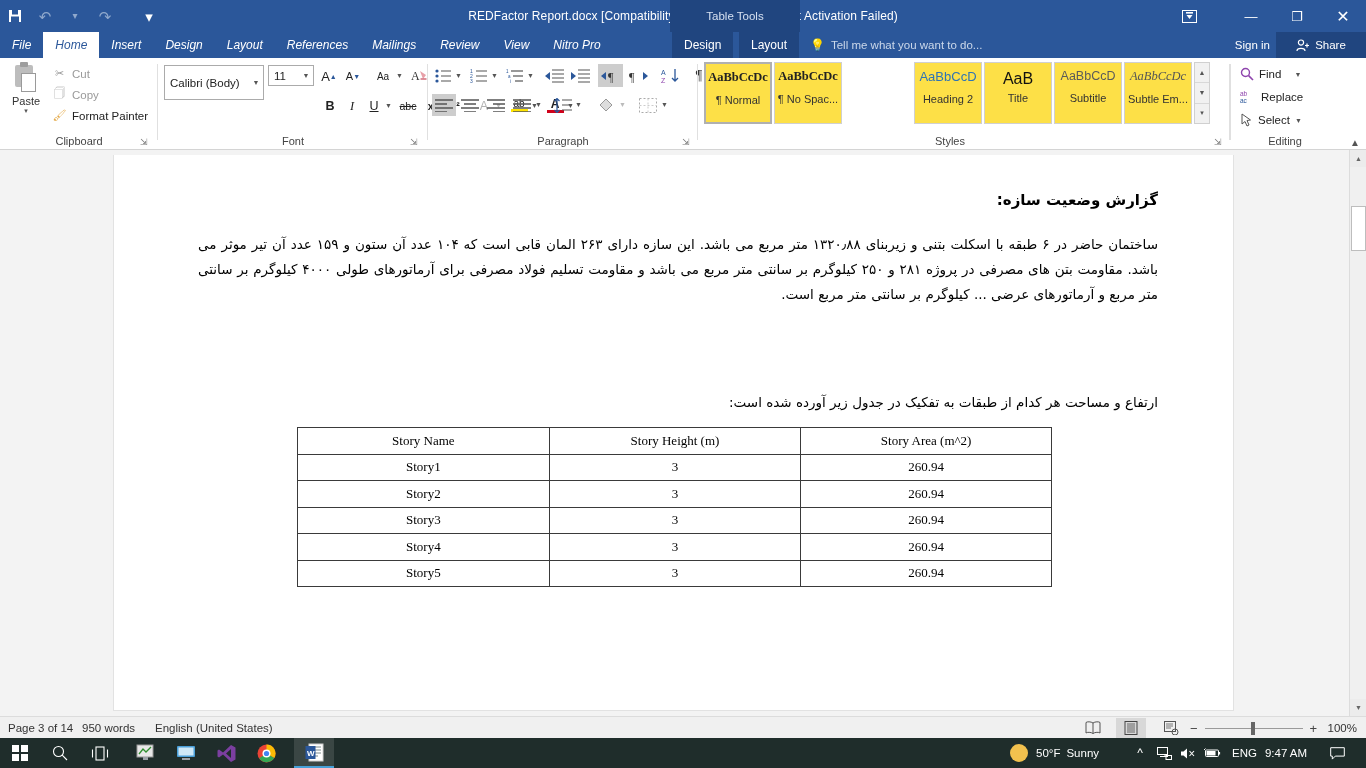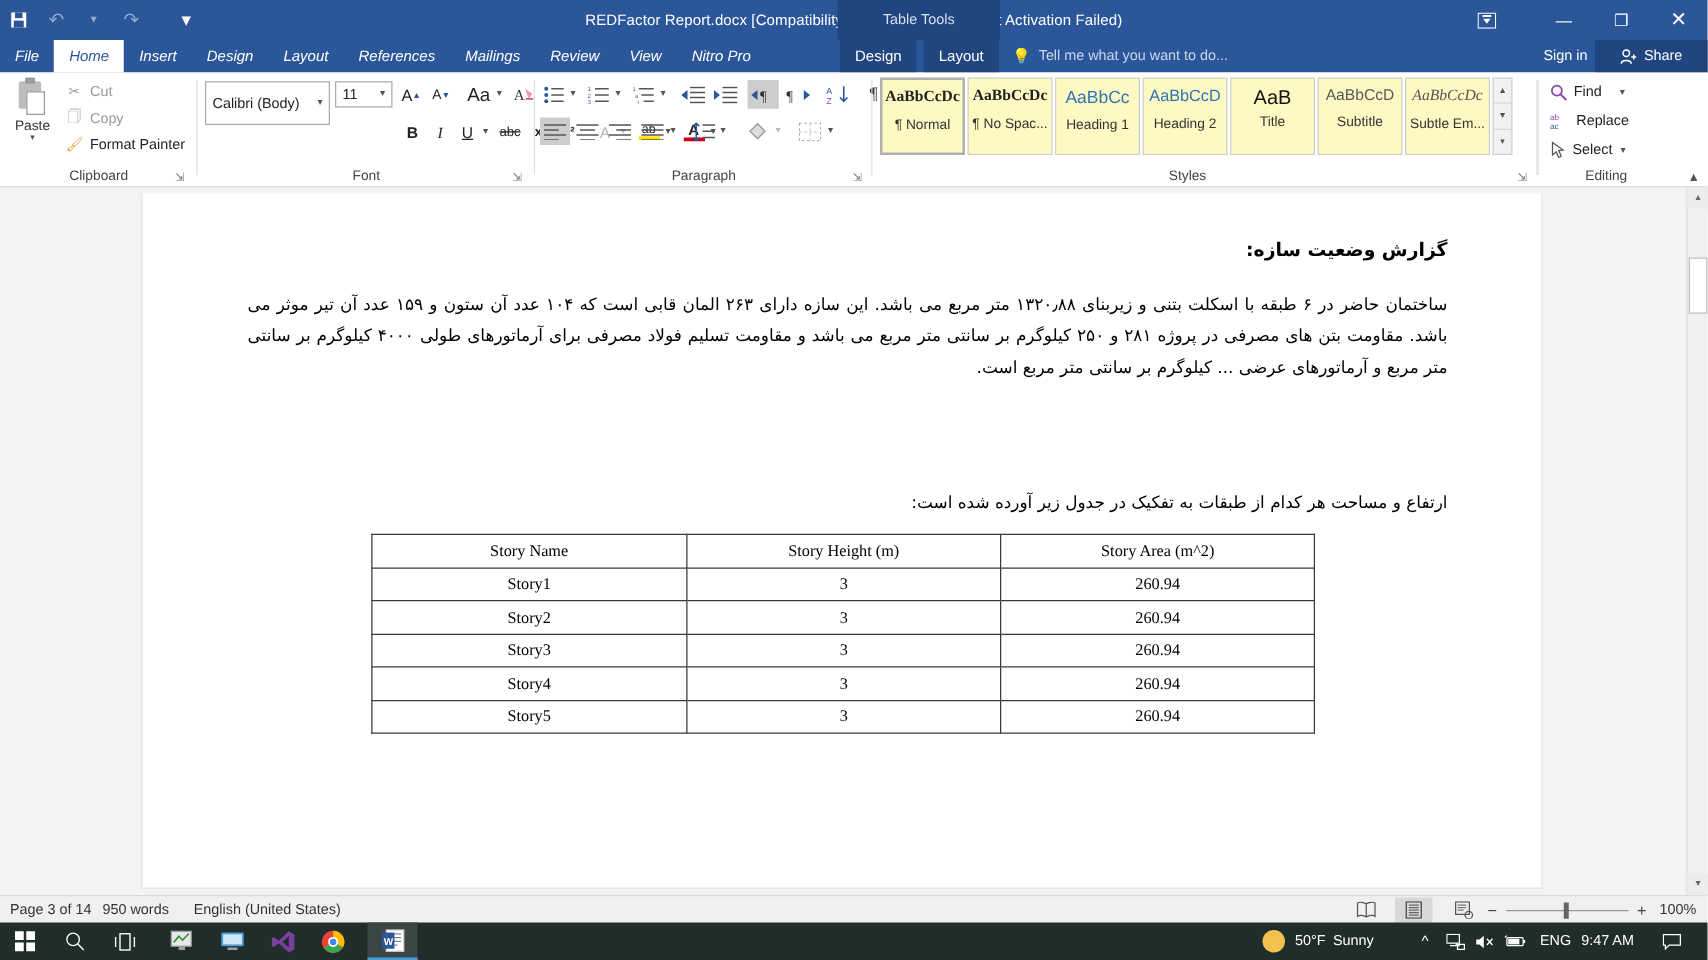--- a/index.html
+++ b/index.html
@@ -132,21 +132,21 @@
 
   
   .pgicon {
     position: absolute; display: flex; align-items: center; justify-content: center;
     font-size: 12px; color: #333;
   }
   .pgicon.sel { background: #cdcdcd; }
 
   
   .stylebox {
-    position: absolute; top: 4px; border: 1px solid #d0d0d0; background: #fef9c3;
+    position: absolute; top: 4px; border: 1px solid #d0d0d0; background: #fde047;
     height: 62px; width: 68px; display: flex; flex-direction: column;
     align-items: center; justify-content: flex-start; padding-top: 6px;
   }
   .stylebox.sel { border: 2px solid #b0b0b0; }
   .style-prev { font-size: 12.5px; color: #222; white-space: nowrap; overflow: hidden; width: 64px; text-align: center;}
   .style-name { font-size: 11px; color: #333; margin-top: 9px; white-space: nowrap; overflow: hidden; width: 66px; text-align:center;}
   .sg-scroll {
     position: absolute; top: 4px; width: 16px; height: 62px;
     border: 1px solid #d0d0d0; background: #f1f1f1;
     display: flex; flex-direction: column;
@@ -359,21 +359,21 @@
 
     <div class="ricon" style="left:160px;top:8px;width:22px;height:20px">
       <span style="font-size:13px">A</span>
         <span style="font-size:7px;color:#2b579a;vertical-align:super">▲</span>
     </div>
     <div class="ricon" style="left:184px;top:8px;width:22px;height:20px">
       <span style="font-size:11px">A</span>
         <span style="font-size:7px;color:#2b579a;vertical-align:super">▼</span>
     </div>
     <div class="ricon" style="left:212px;top:8px;width:26px;height:20px">
-      <span style="font-size:15px">Aa</span>
+      <span style="font-size:10px">Aa</span>
     </div>
     <div class="caret" style="position:absolute;left:238px;top:14px">▼</div>
     <div class="ricon" style="left:250px;top:8px;width:22px;height:20px">
       <svg width="17" height="16" viewBox="0 0 17 16">
           <text x="0" y="12" font-size="12" fill="#333" font-family="Liberation Serif, serif">A</text>
           <path d="M9 3 l6 4 -3 4 z" fill="#e8a0a8"></path>
           <path d="M9.5 11 h6" stroke="#d06070" stroke-width="1.4"></path>
         </svg>
     </div>
 
@@ -519,24 +519,20 @@
   </div>
 
   <div class="rgroup" style="left:700px;width:530px">
     <div class="stylebox sel" style="left:4px">
       <div class="style-prev" style="font-family:'Liberation Serif',serif;font-weight:bold">AaBbCcDc</div>
       <div class="style-name">¶ Normal</div>
     </div>
     <div class="stylebox" style="left:74px">
       <div class="style-prev" style="font-family:'Liberation Serif',serif;font-weight:bold">AaBbCcDc</div>
       <div class="style-name">¶ No Spac...</div>
-    </div>
-    <div class="stylebox" style="left:144px">
-      <div class="style-prev" style="color:#2e74b5;font-size:14px">AaBbCс</div>
-      <div class="style-name">Heading 1</div>
     </div>
     <div class="stylebox" style="left:214px">
       <div class="style-prev" style="color:#2e74b5;font-size:13px">AaBbCcD</div>
       <div class="style-name">Heading 2</div>
     </div>
     <div class="stylebox" style="left:284px">
       <div class="style-prev" style="font-size:16px;line-height:20px;color:#111">AaB</div>
       <div class="style-name" style="margin-top:3px">Title</div>
     </div>
     <div class="stylebox" style="left:354px">

